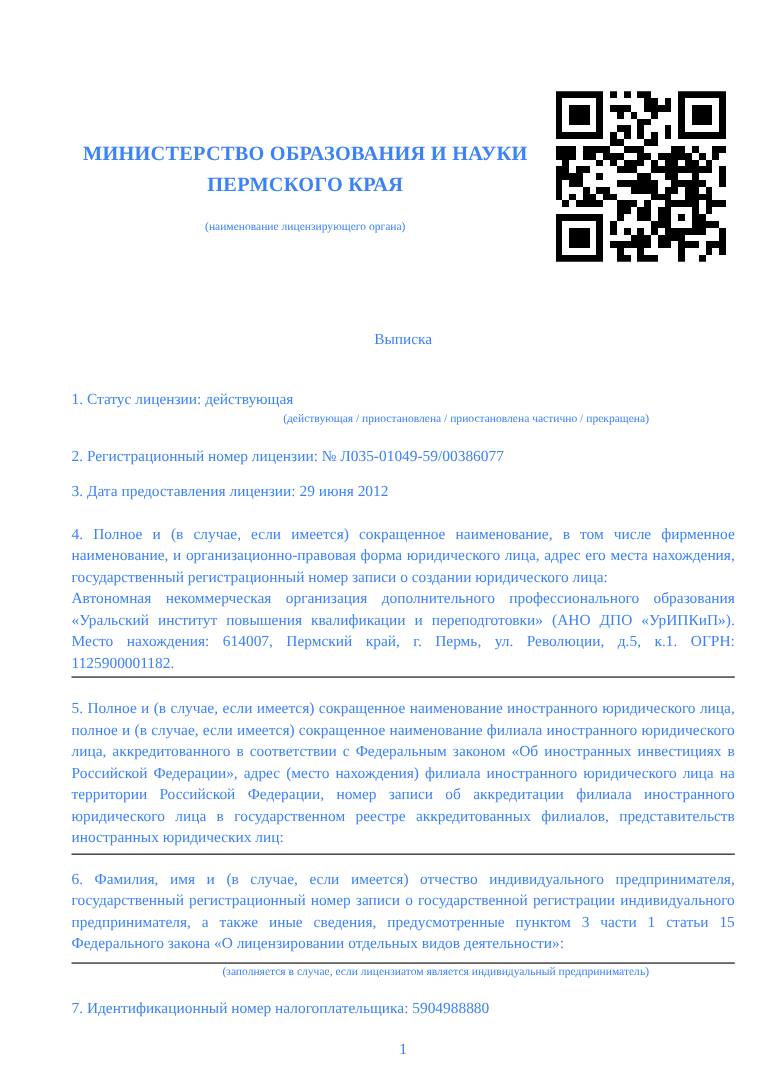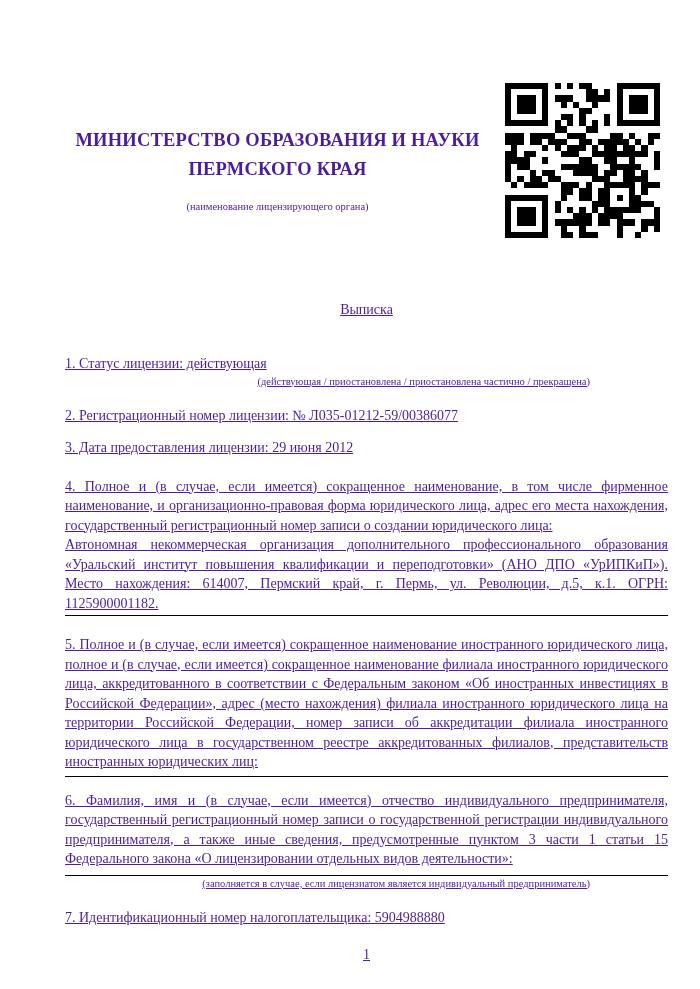--- a/index.html
+++ b/index.html
@@ -5,21 +5,21 @@
   html, body {
     margin: 0;
     padding: 0;
     background: #ffffff;
   }
   .page {
     position: relative;
     width: 700px;
     height: 989px;
     background: #ffffff;
-    color: #4c1d95;
+    color: #3b82f6;
     font-family: "Liberation Serif", "DejaVu Serif", serif;
     overflow: hidden;
   }
   .doc-header {
     position: relative;
     height: 243px;
   }
   .ministry {
     position: absolute;
     left: 65px;
@@ -47,21 +47,20 @@
   }
   .qr svg {
     display: block;
     width: 100%;
     height: 100%;
   }
   .content {
     margin: 0 32px 0 65px;
     font-size: 14px;
     line-height: 19.5px;
-    text-decoration: underline;
   }
   .doc-title {
     margin-top: 58px;
     text-align: center;
     line-height: 17px;
   }
   .item {
     margin: 0;
   }
   .just {
@@ -113,21 +112,21 @@
 
   <main class="content">
 
     <div class="doc-title">
       <div>Выписка</div>
     </div>
 
     <p class="item mt36">1. Статус лицензии: действующая</p>
     <div class="note">(действующая / приостановлена / приостановлена частично / прекращена)</div>
 
-    <p class="item mt18">2. Регистрационный номер лицензии: № Л035-01212-59/00386077</p>
+    <p class="item mt18">2. Регистрационный номер лицензии: № Л035-01049-59/00386077</p>
 
     <p class="item mt13">3. Дата предоставления лицензии: 29 июня 2012</p>
 
     <p class="item just mt8">4. Полное и (в случае, если имеется) сокращенное наименование, в том числе фирменное наименование, и организационно-правовая форма юридического лица, адрес его места нахождения, государственный регистрационный номер записи о создании юридического лица:</p>
     <p class="item just">Автономная некоммерческая организация дополнительного профессионального образования «Уральский институт повышения квалификации и переподготовки» (АНО ДПО «УрИПКиП»). Место нахождения: 614007, Пермский край, г. Пермь, ул. Революции, д.5, к.1. ОГРН: 1125900001182.</p>
     <div class="rule rule4"></div>
 
     <p class="item just mt8">5. Полное и (в случае, если имеется) сокращенное наименование иностранного юридического лица, полное и (в случае, если имеется) сокращенное наименование филиала иностранного юридического лица, аккредитованного в соответствии с Федеральным законом «Об иностранных инвестициях в Российской Федерации», адрес (место нахождения) филиала иностранного юридического лица на территории Российской Федерации, номер записи об аккредитации филиала иностранного юридического лица в государственном реестре аккредитованных филиалов, представительств иностранных юридических лиц:</p>
     <div class="rule rule5"></div>
 

